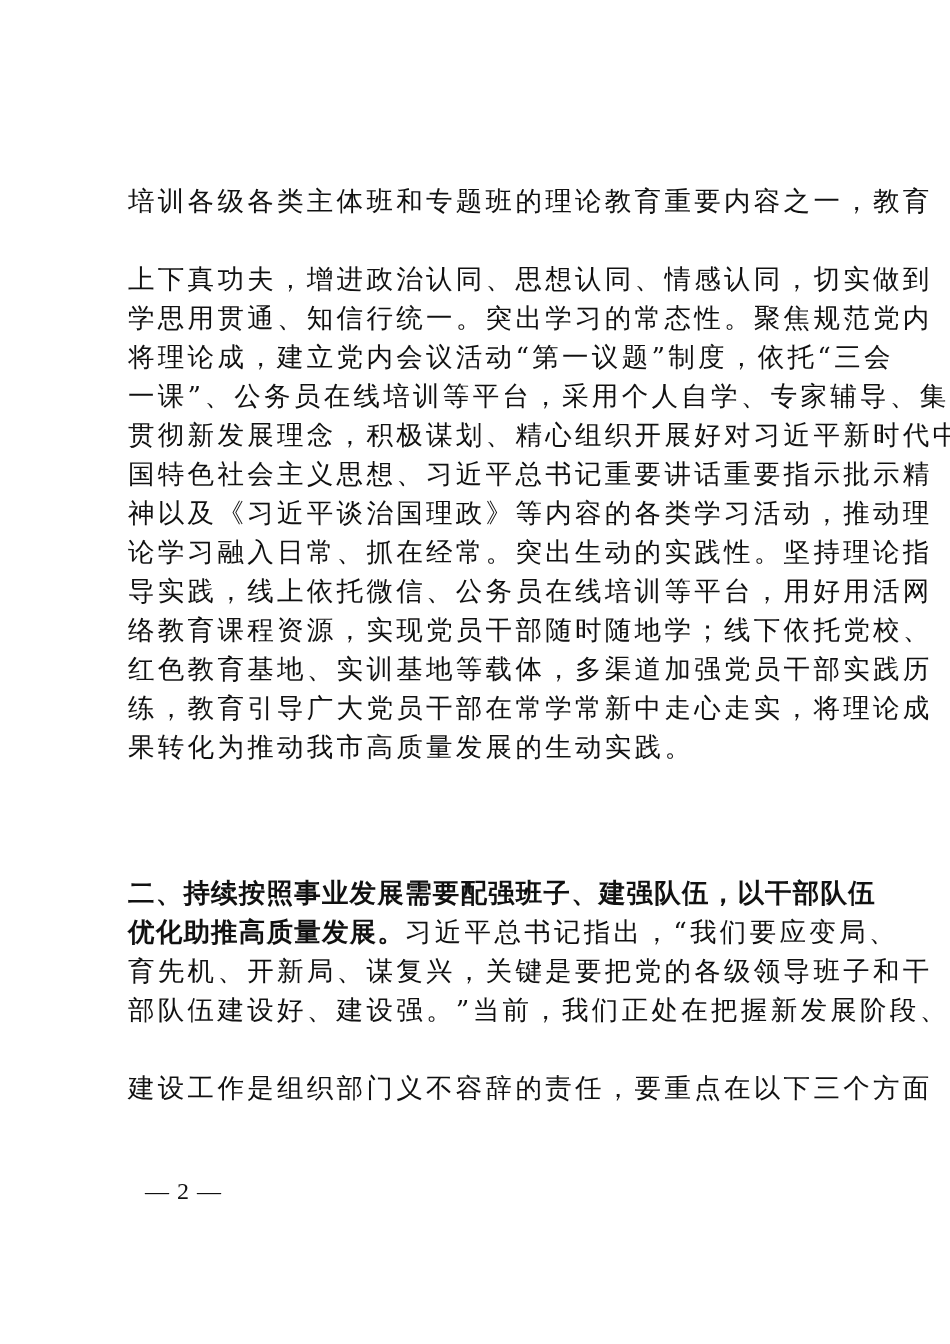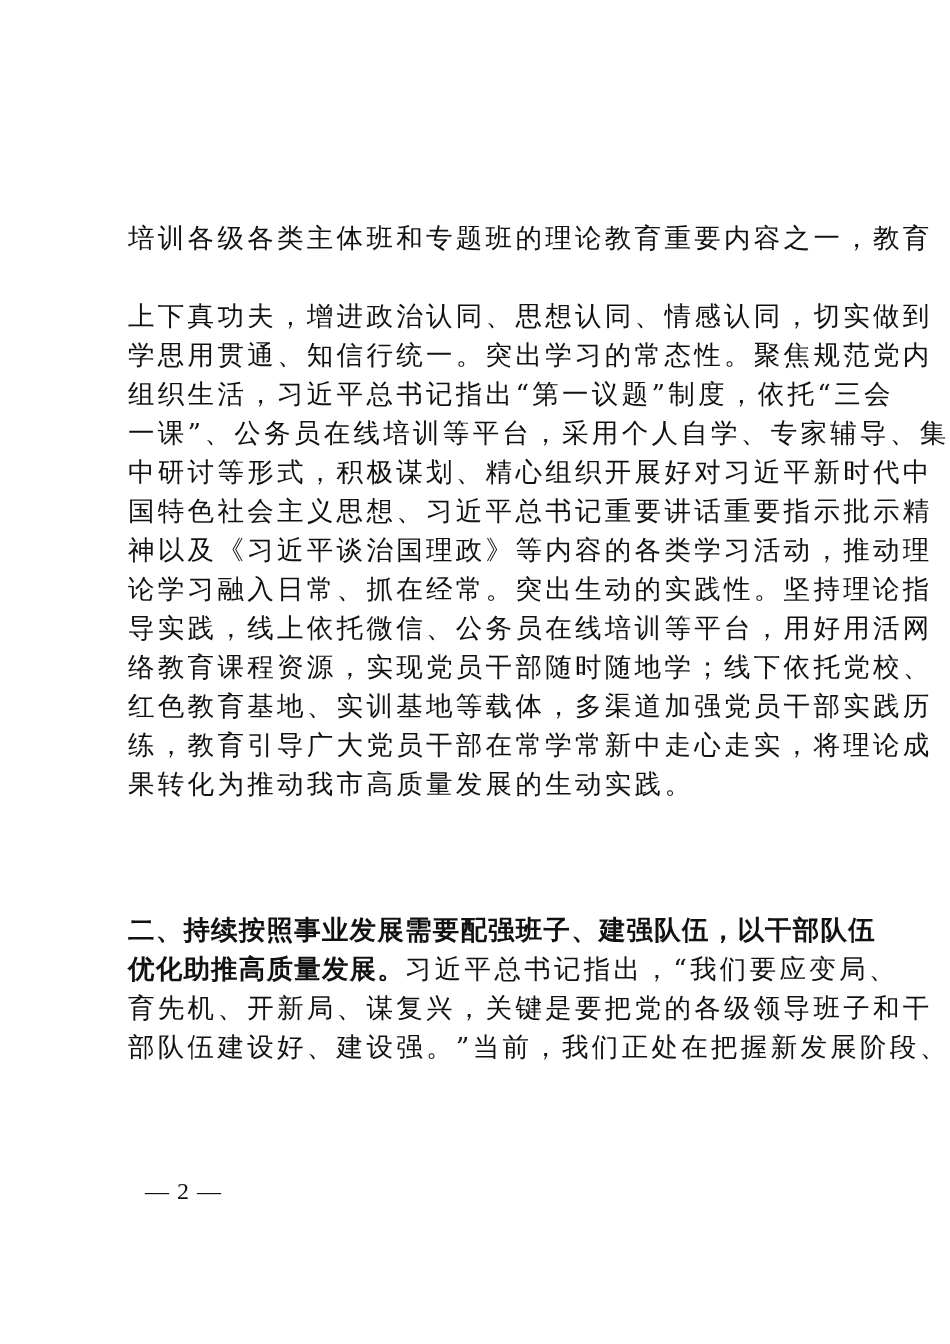--- a/index.html
+++ b/index.html
@@ -1,45 +1,46 @@
 <!DOCTYPE html>
 <html><head>
 <meta charset="utf-8">
 <style>
   html, body { margin:0; padding:0; background:#ffffff; }
   body { width:950px; height:1344px; position:relative; overflow:hidden;
          font-family: "DejaVu Serif", "Liberation Serif", serif; color:#111; }
   .page { position:absolute; left:0; top:0; width:950px; height:1344px; background:#fff; }
   .line { position:absolute; left:128px; width:700px; height:39px; line-height:39px;
-          font-size:26.5px; white-space:nowrap; letter-spacing:3.3px; text-align-last:justify; text-align:justify;margin-top:37px; }
+          font-size:26.5px; white-space:nowrap; letter-spacing:3.3px; text-align-last:justify; text-align:justify; }
   .line.last { text-align-last:left; }
   .bold { font-family:"DejaVu Sans", "Liberation Sans", sans-serif; font-weight:bold; letter-spacing:1.2px; }
   .page-num { position:absolute; left:145px; top:1176px; font-size:24px; line-height:30px;
               font-family:"Liberation Serif", serif; letter-spacing:1px; }
 </style>
 </head>
 <body>
 
 <div class="page">
   <div class="line" style="top:181px">培训各级各类主体班和专题班的理论教育重要内容之一，教育</div>
   <div class="line" style="top:259px">上下真功夫，增进政治认同、思想认同、情感认同，切实做到</div>
   <div class="line" style="top:298px">学思用贯通、知信行统一。突出学习的常态性。聚焦规范党内</div>
-  <div class="line" style="top:337px">组织生活，习近平总书记指出“第一议题”制度，依托“三会</div>
+  <div class="line" style="top:337px">将理论成，建立党内会议活动“第一议题”制度，依托“三会</div>
   <div class="line" style="top:376px">一课”、公务员在线培训等平台，采用个人自学、专家辅导、集</div>
-  <div class="line" style="top:415px">中研讨等形式，积极谋划、精心组织开展好对习近平新时代中</div>
+  <div class="line" style="top:415px">贯彻新发展理念，积极谋划、精心组织开展好对习近平新时代中</div>
   <div class="line" style="top:454px">国特色社会主义思想、习近平总书记重要讲话重要指示批示精</div>
   <div class="line" style="top:493px">神以及《习近平谈治国理政》等内容的各类学习活动，推动理</div>
   <div class="line" style="top:532px">论学习融入日常、抓在经常。突出生动的实践性。坚持理论指</div>
   <div class="line" style="top:571px">导实践，线上依托微信、公务员在线培训等平台，用好用活网</div>
   <div class="line" style="top:610px">络教育课程资源，实现党员干部随时随地学；线下依托党校、</div>
   <div class="line" style="top:649px">红色教育基地、实训基地等载体，多渠道加强党员干部实践历</div>
   <div class="line" style="top:688px">练，教育引导广大党员干部在常学常新中走心走实，将理论成</div>
   <div class="line last" style="top:727px">果转化为推动我市高质量发展的生动实践。</div>
 
   <div class="line bold" style="top:873px">二、持续按照事业发展需要配强班子、建强队伍，以干部队伍</div>
   <div class="line last" style="top:912px">
     <span class="bold">优化助推高质量发展。</span><span>习近平总书记指出，“我们要应变局、</span>
   </div>
   <div class="line" style="top:951px">育先机、开新局、谋复兴，关键是要把党的各级领导班子和干</div>
   <div class="line" style="top:990px">部队伍建设好、建设强。”当前，我们正处在把握新发展阶段、</div>
+  <div class="line" style="top:1068px">建设工作是组织部门义不容辞的责任，要重点在以下三个方面</div>
 
   <div class="page-num">— 2 —</div>
 </div>
 
 </body></html>

